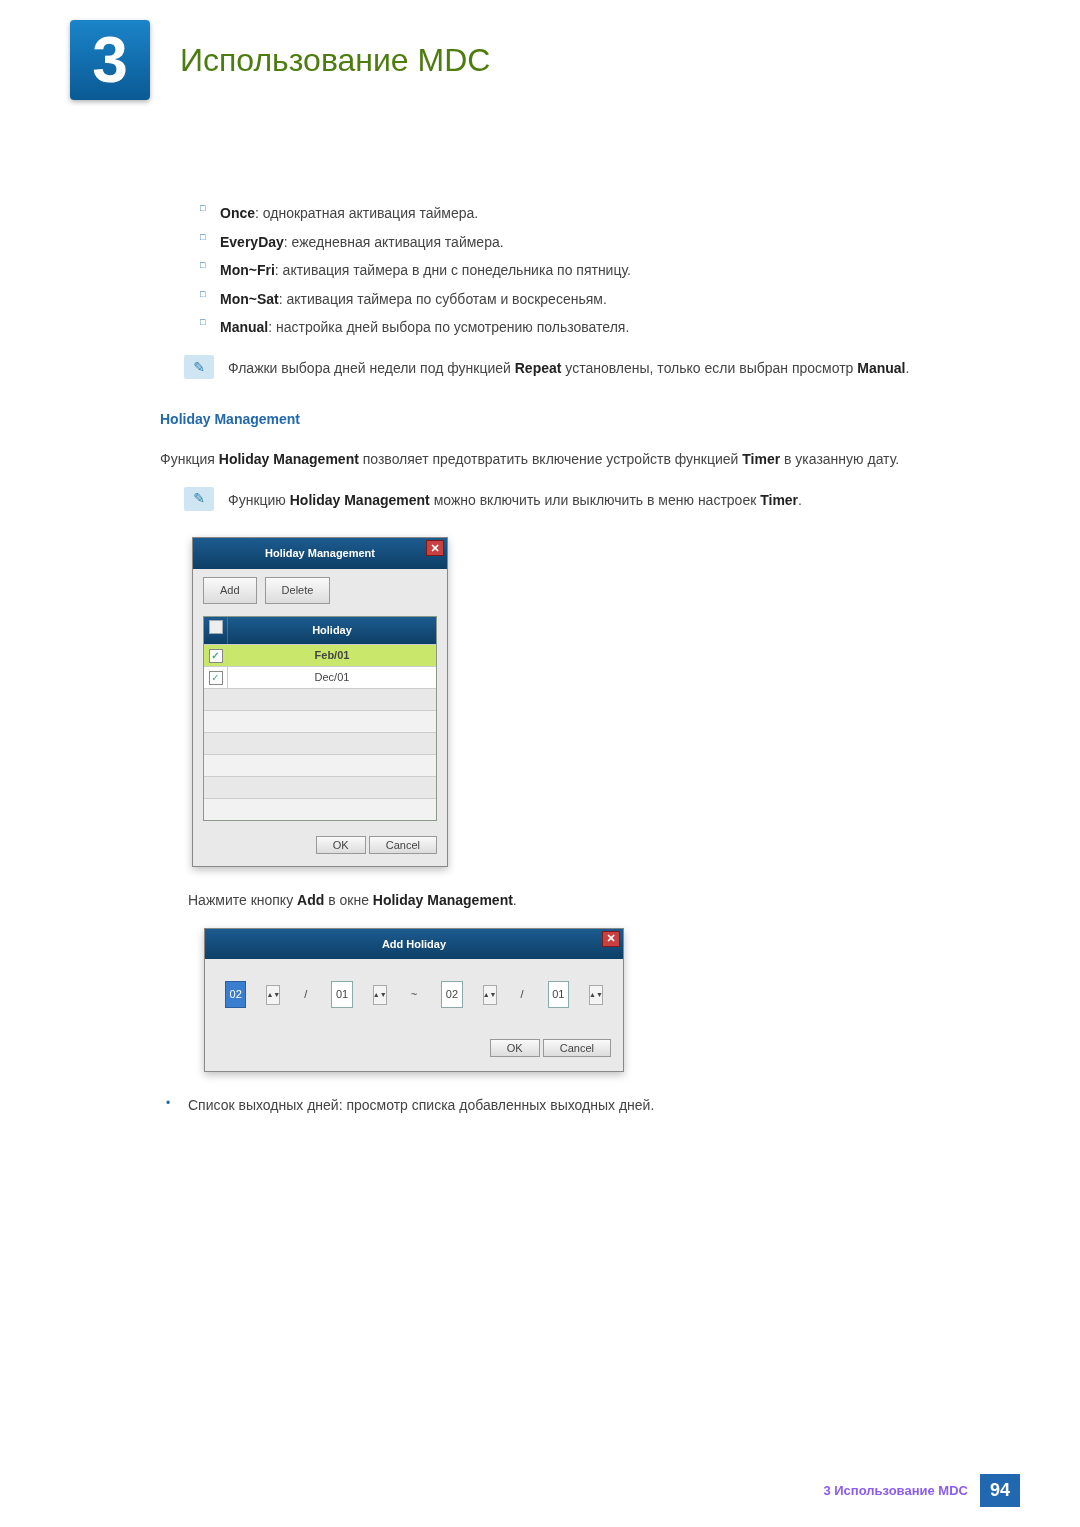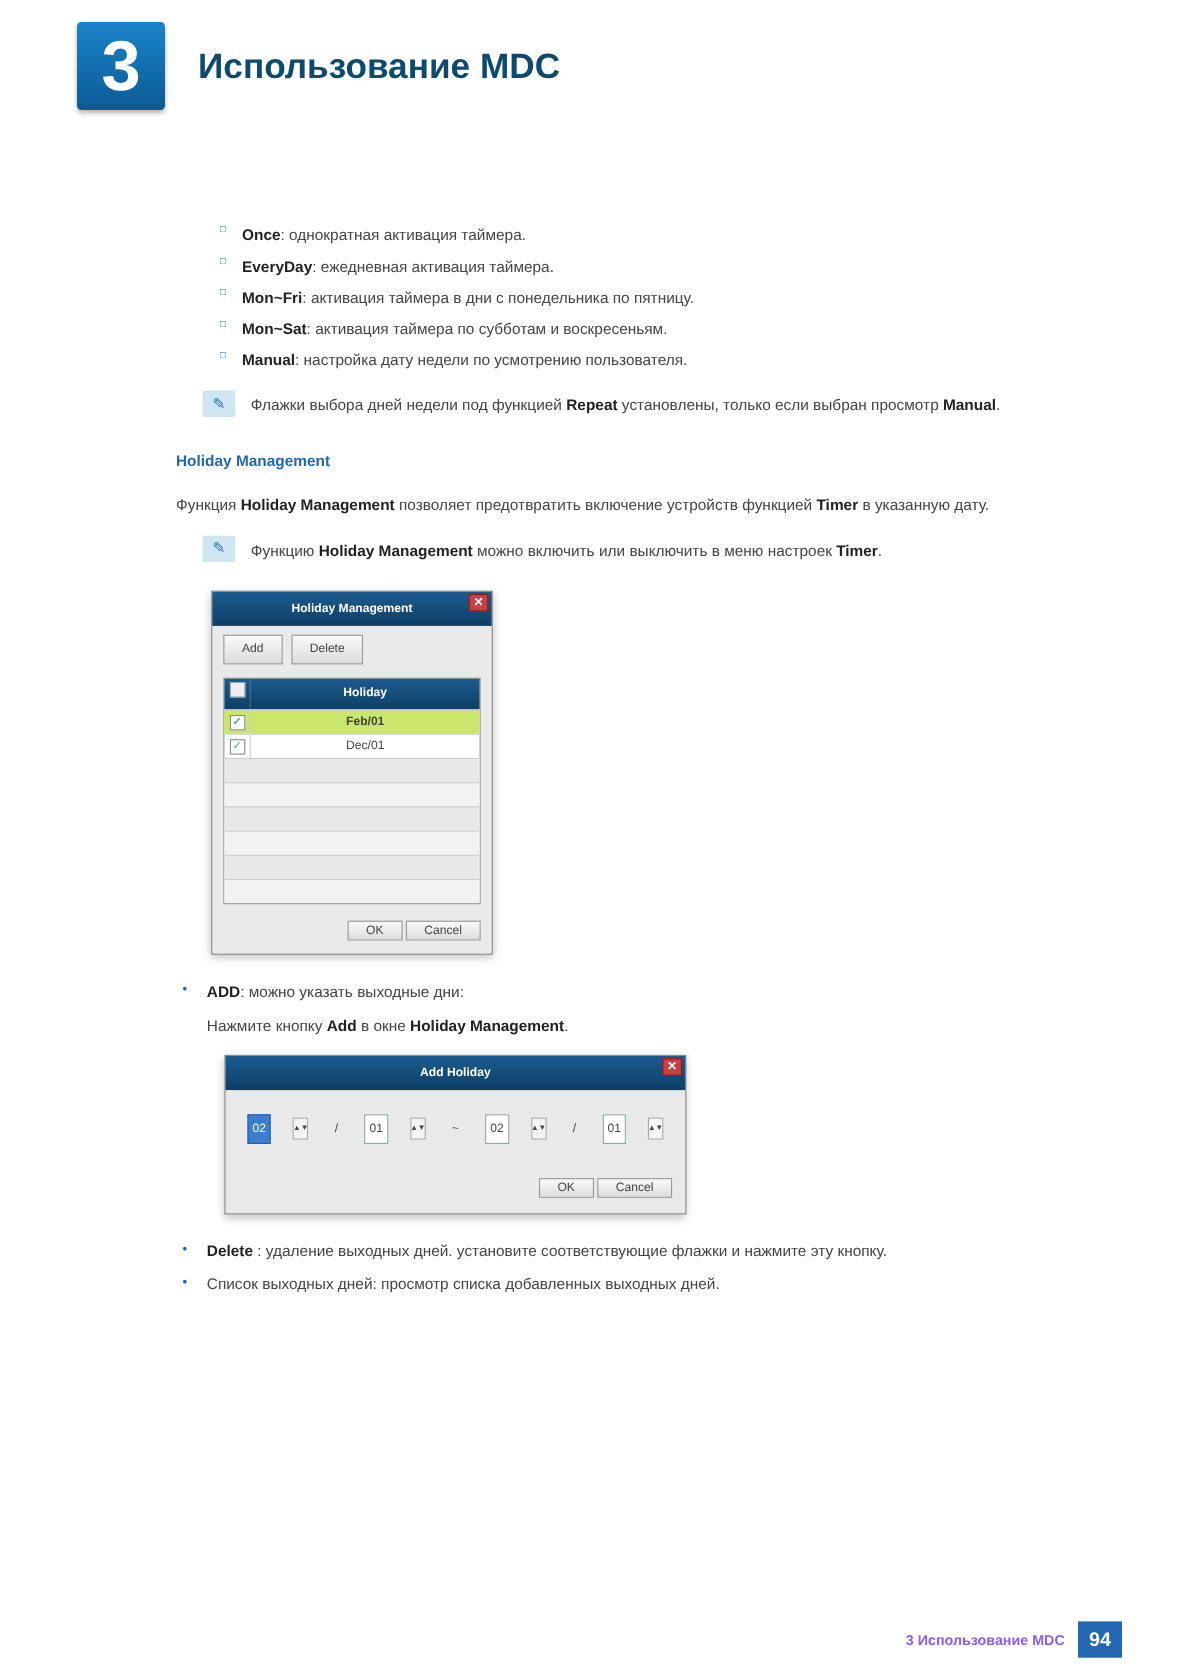--- a/index.html
+++ b/index.html
@@ -14,21 +14,21 @@
   .page-wrap { position: relative; width: 100%; height: 100%; padding-bottom: 60px; }
   .chapter-header { display: flex; align-items: center; padding: 20px 0 40px 70px; }
   .chapter-num {
     width: 80px; height: 80px;
     background: linear-gradient(to bottom,#1b84c9,#0a5a94);
     color:#fff; font-size:64px; font-weight:bold;
     display:flex; align-items:center; justify-content:center;
     border-radius:4px; margin-right:30px;
     box-shadow:0 2px 5px rgba(0,0,0,0.3);
   }
-  .chapter-title { font-size:32px; font-weight:bold; color:#0c4a6e; }
+  .chapter-title { font-size:32px; font-weight:normal; color:#4d7c0f; }
   .content { padding: 60px 100px 0 160px; font-size:14px; line-height:1.9; color:#444; }
   .bullet-main { position:relative; padding-left:28px; margin-bottom:4px; }
   .bullet-main::before { content:"•"; position:absolute; left:6px; top:0; color:#2168b0; font-size:12px; }
   .bullet-sub { position:relative; padding-left:60px; margin-bottom:2px; }
   .bullet-sub::before { content:"□"; position:absolute; left:40px; top:0; color:#2168b0; font-size:9px; }
   .bold { font-weight:bold; color:#222; }
   .note-row { display:flex; align-items:flex-start; margin:14px 0 24px 24px; }
   .note-icon {
     width:30px; height:24px; background:#cfe6f2;
     display:flex; align-items:center; justify-content:center;
@@ -121,21 +121,21 @@
     <div class="chapter-num">3</div>
     <div class="chapter-title">Использование MDC</div>
   </div>
 
   <div class="content">
 
     <div class="bullet-sub"><span class="bold">Once</span><span>: однократная активация таймера.</span></div>
     <div class="bullet-sub"><span class="bold">EveryDay</span><span>: ежедневная активация таймера.</span></div>
     <div class="bullet-sub"><span class="bold">Mon~Fri</span><span>: активация таймера в дни с понедельника по пятницу.</span></div>
     <div class="bullet-sub"><span class="bold">Mon~Sat</span><span>: активация таймера по субботам и воскресеньям.</span></div>
-    <div class="bullet-sub"><span class="bold">Manual</span><span>: настройка дату недели по усмотрению пользователя.</span></div>
+    <div class="bullet-sub"><span class="bold">Manual</span><span>: настройка дней выбора по усмотрению пользователя.</span></div>
 
     <div class="note-row">
       <div class="note-icon">✎</div>
       <div class="note-text">
         <span>Флажки выбора дней недели под функцией </span><span class="bold">Repeat</span><span> установлены, только если выбран просмотр </span><span class="bold">Manual</span><span>.</span>
       </div>
     </div>
 
     <div class="section-title">Holiday Management</div>
     <div class="paragraph">
@@ -195,23 +195,20 @@
             <div class="hm-cell-check"></div>
             <div class="hm-cell-holiday"></div>
           </div>
       </div>
       <div class="hm-footer">
         <span class="hm-btn">OK</span>
         <span class="hm-btn">Cancel</span>
       </div>
     </div>
 
-    <div class="bullet-main">
-      <span class="bold">ADD</span><span>: можно указать выходные дни:</span>
-    </div>
     <div class="paragraph" style="padding-left:28px;">
       <span>Нажмите кнопку </span><span class="bold">Add</span><span> в окне </span><span class="bold">Holiday Management</span><span>.</span>
     </div>
 
     <div class="ah-dialog">
       <div class="ah-title">
         <span>Add Holiday</span>
         <span class="close-x">✕</span>
       </div>
       <div class="ah-body">
@@ -226,23 +223,20 @@
         <span class="ah-sep">/</span>
         <span class="ah-num">01</span>
         <span class="ah-spin">▲▼</span>
       </div>
       <div class="ah-footer">
         <span class="hm-btn">OK</span>
         <span class="hm-btn">Cancel</span>
       </div>
     </div>
 
-    <div class="bullet-main">
-      <span class="bold">Delete</span><span> : удаление выходных дней. установите соответствующие флажки и нажмите эту кнопку.</span>
-    </div>
 
     <div class="bullet-main">
       <span>Список выходных дней: просмотр списка добавленных выходных дней.</span>
     </div>
 
   </div>
 
   <div class="footer-bar">
     <span class="footer-label">3 Использование MDC</span>
     <span class="footer-page">94</span>

